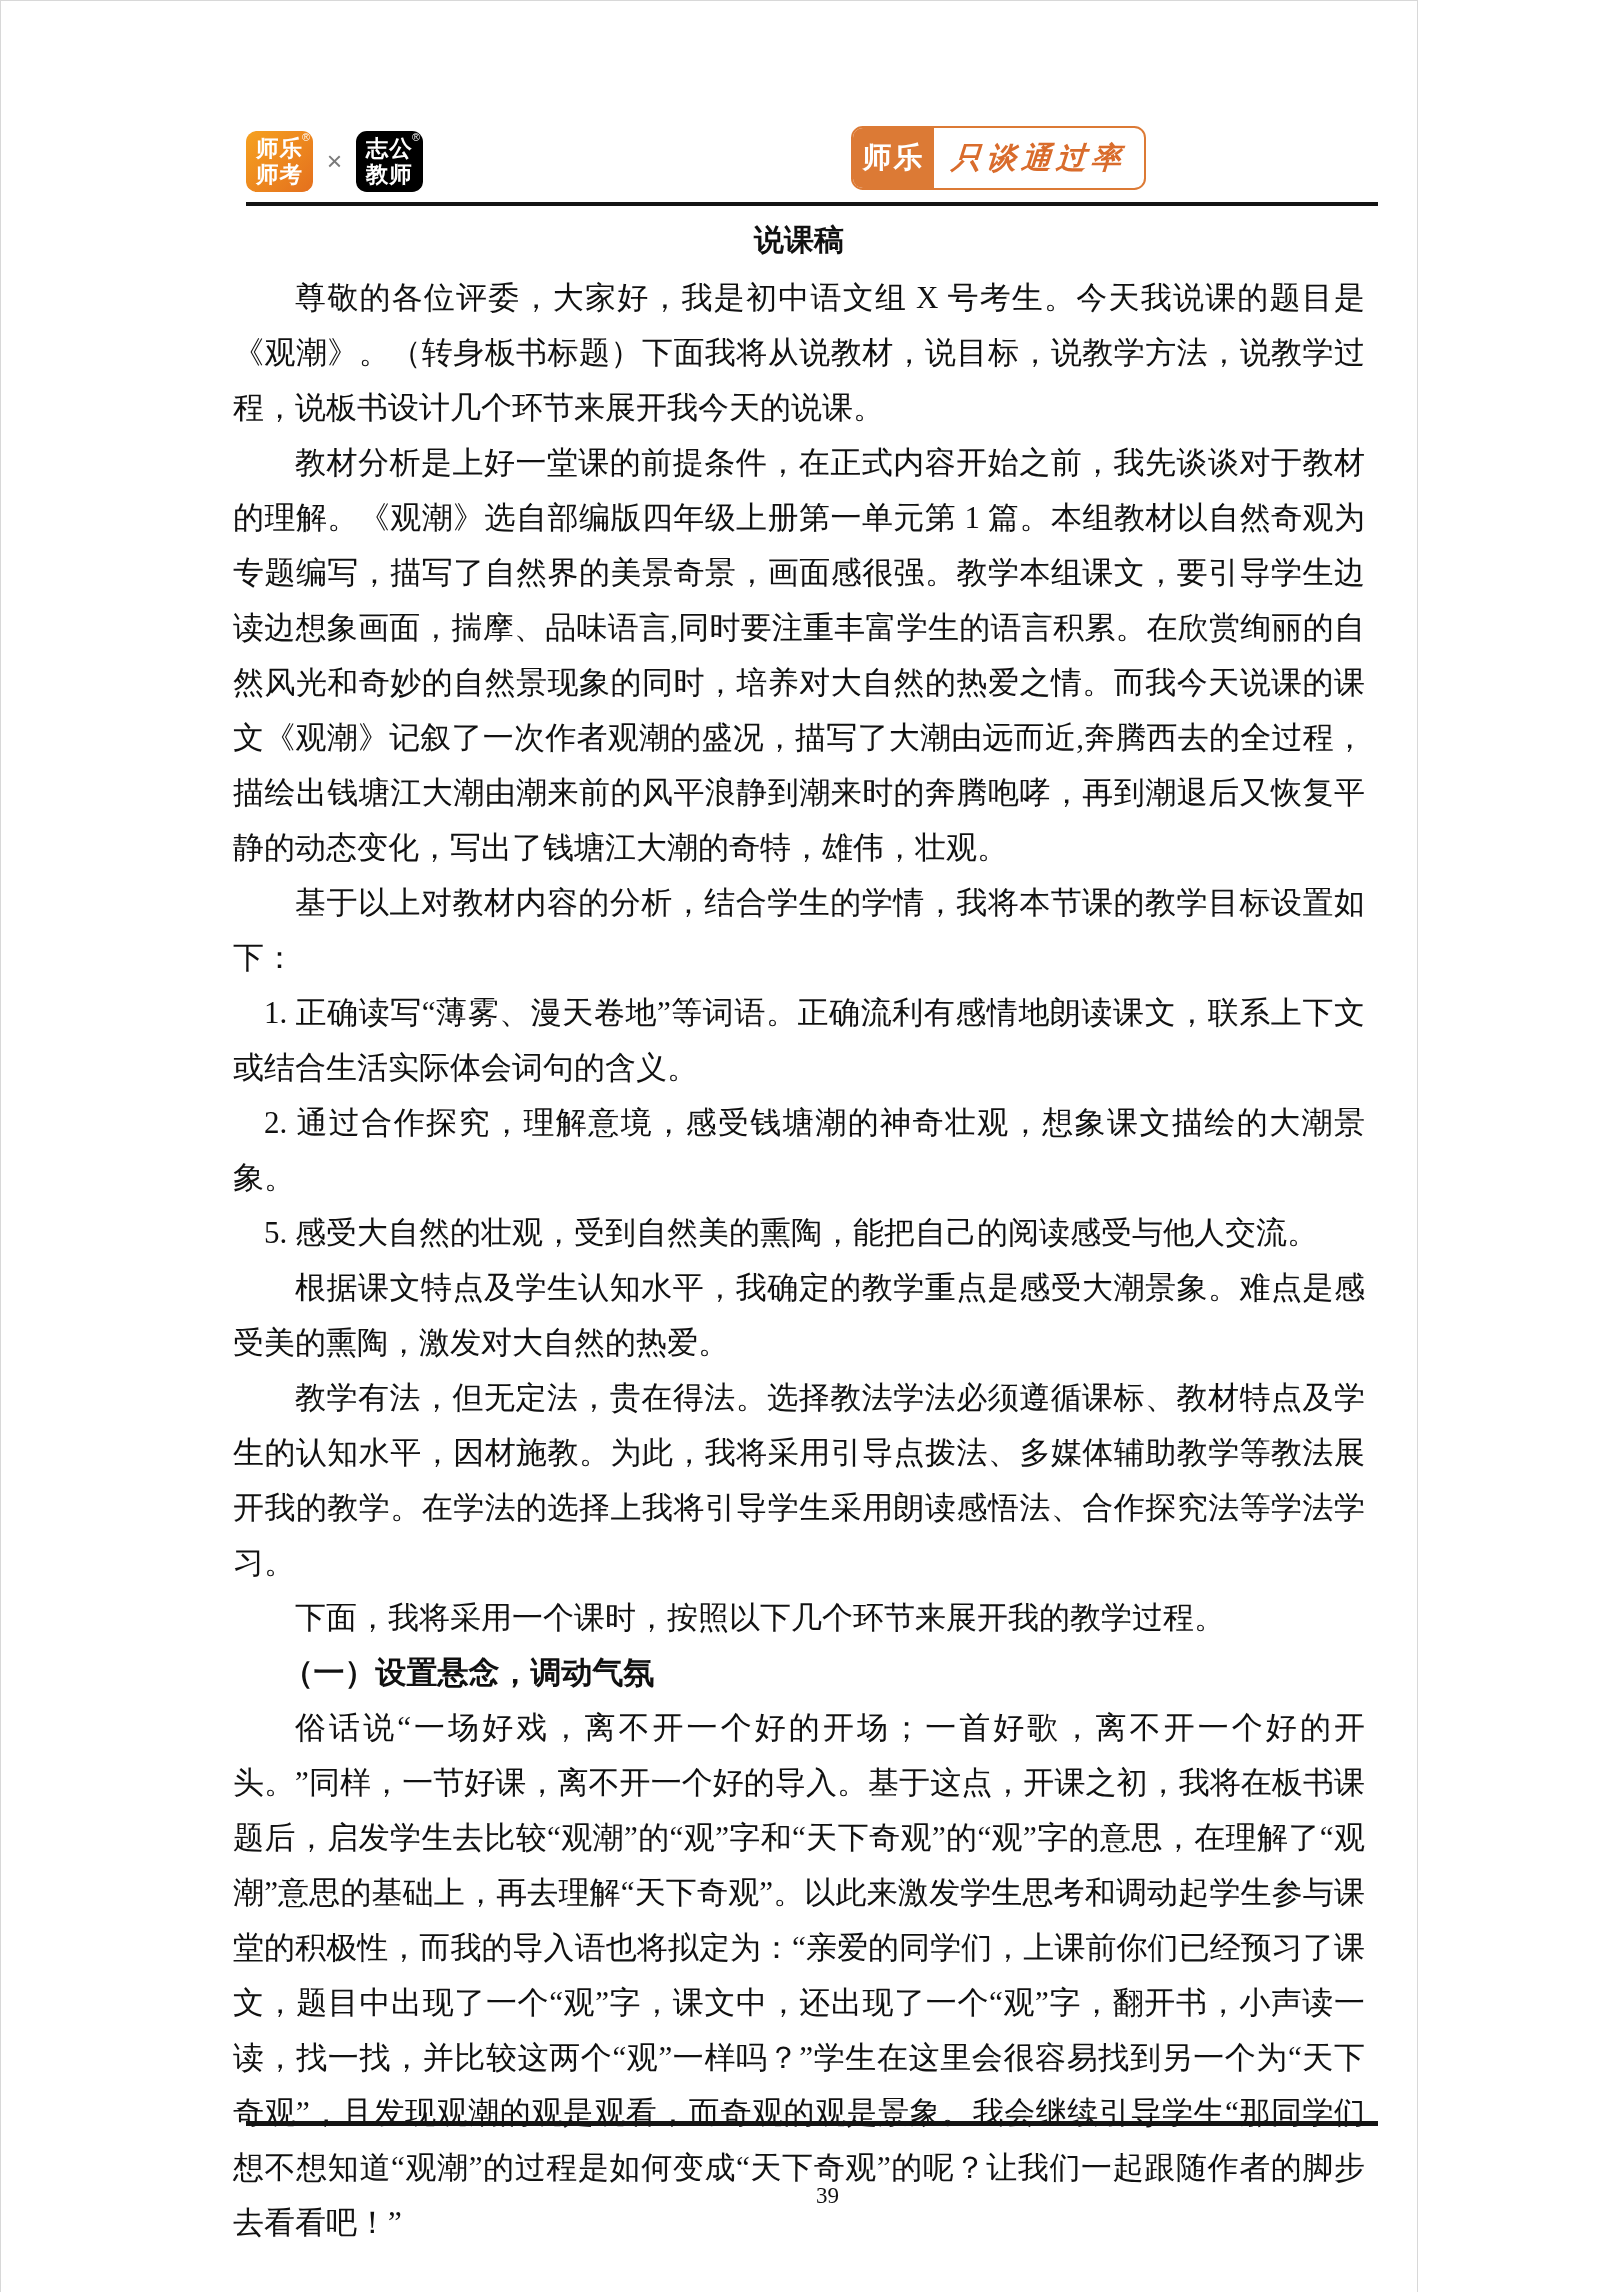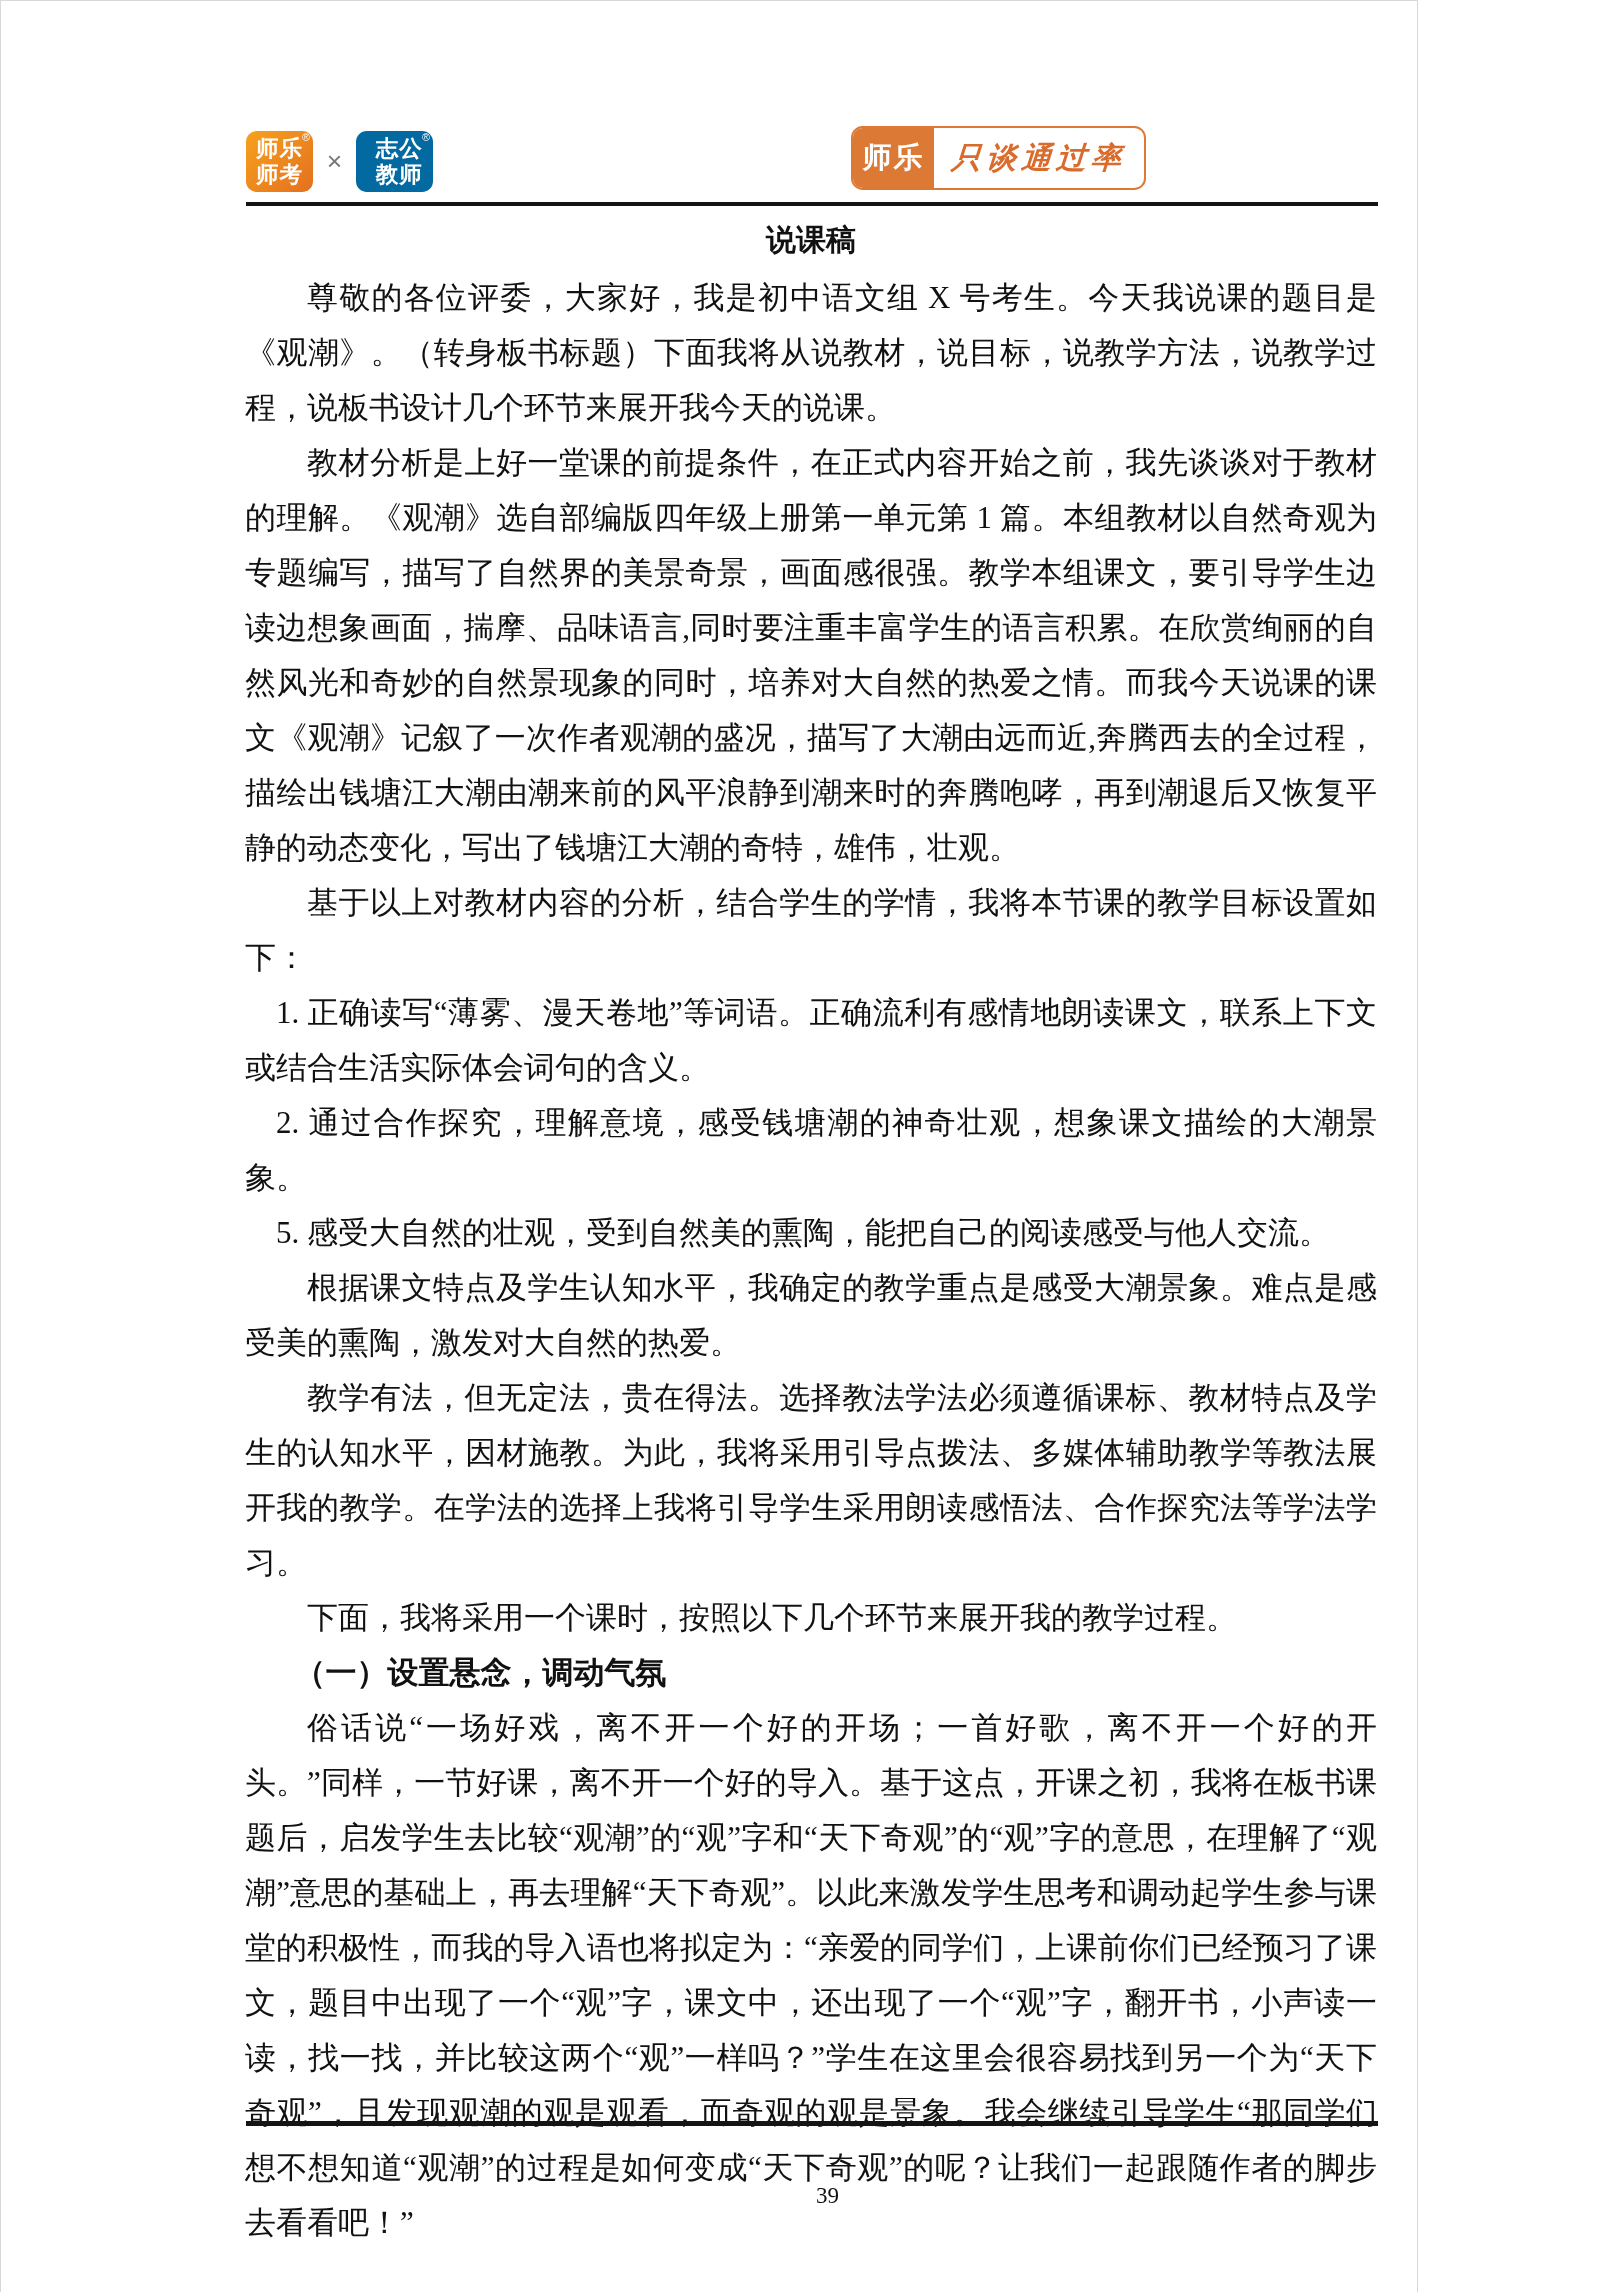--- a/index.html
+++ b/index.html
@@ -22,21 +22,21 @@
   .logo-box{
     position:relative;
     width:67px;height:61px;
     border-radius:10.8px;
     display:flex;flex-direction:column;align-items:center;justify-content:center;
     color:#ffffff;font-weight:bold;
     font-family:"Liberation Sans", sans-serif;
     line-height:25.5px;font-size:22.5px;letter-spacing:1px;
   }
   .logo-orange{background:linear-gradient(135deg,#F6A11F 0%,#E4701E 100%);}
-  .logo-red{background:#0369a1;padding-left:10px;}
+  .logo-red{background:#000000;}
   .logo-reg{
     position:absolute;top:1px;right:2px;
     font-size:10.8px;font-weight:normal;line-height:10.8px;
   }
   .logo-x{
     color:#7a7a7a;font-size:26.5px;
     font-family:"Liberation Sans", sans-serif;
   }
 
   .badge{
@@ -62,21 +62,21 @@
     transform:skewX(-4deg);
   }
 
   .header-rule{
     position:absolute;left:245px;top:201px;
     width:1132px;height:3.9px;background:#141414;
   }
 
   
   .content{
-    position:absolute;left:244px;top:208px;width:1132px;
+    position:absolute;left:232px;top:208px;width:1132px;
   }
   .doc-title{
     margin:0;padding:0;
     text-align:center;
     font-size:30px;font-weight:bold;
     line-height:61px;
   }
   .content p{
     margin:0;padding:0;
     font-size:31px;line-height:55px;

